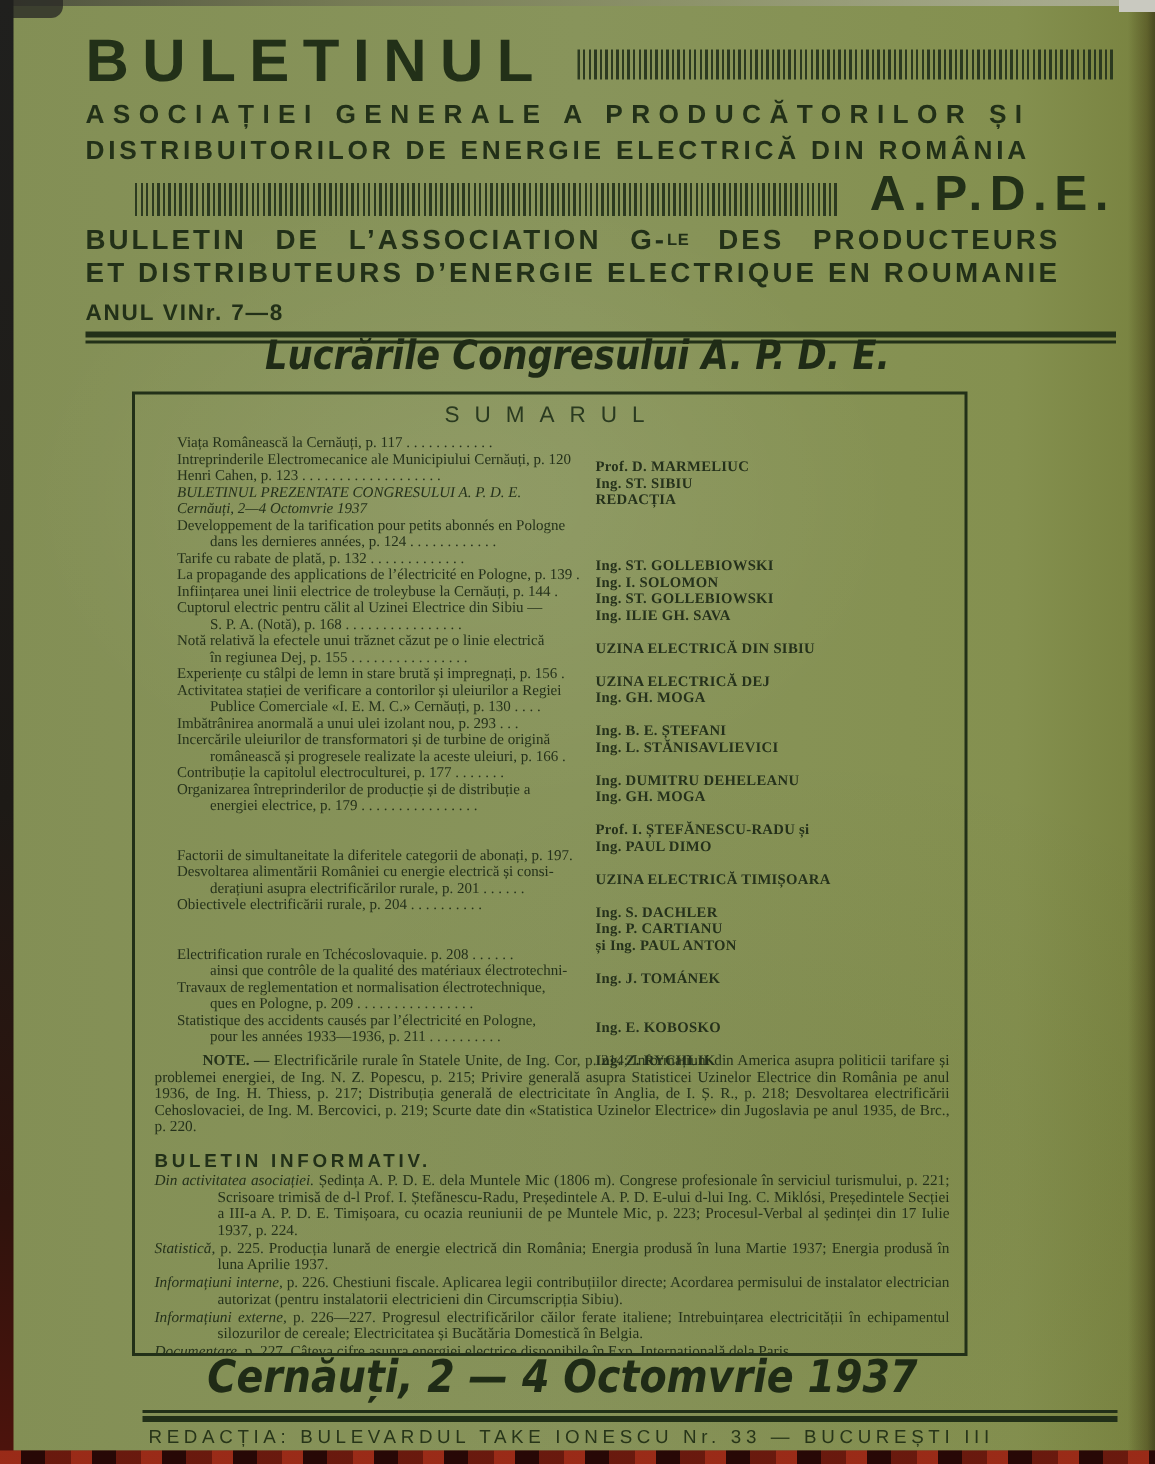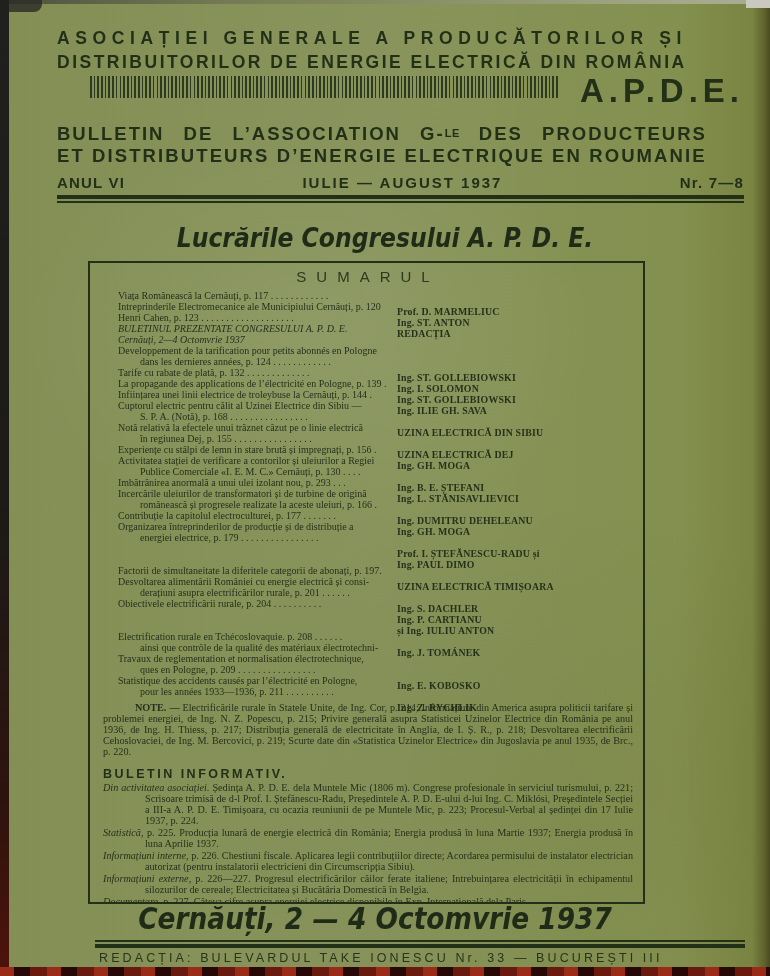--- a/index.html
+++ b/index.html
@@ -28,24 +28,24 @@
       #551610; }
   
   .masthead { position:absolute; left:57px; right:26px; top:22px; z-index:2;
     font-family:"Liberation Sans", sans-serif; font-weight:bold; color:#223018; }
   .m-row1 { display:flex; align-items:center; }
   .m-title { font-size:40px; line-height:38px; letter-spacing:9px; white-space:nowrap; }
   .hatch { background-image:repeating-linear-gradient(90deg, #2c3a20 0px, #2c3a20 1.6px, rgba(0,0,0,0) 1.6px, rgba(0,0,0,0) 3.7px); }
   .bar1 { flex:1; height:20px; margin-left:20px; margin-top:4px; }
   .m-sub1 { font-size:17.5px; letter-spacing:5.6px; margin-top:6px; white-space:nowrap; }
   .m-sub2 { font-size:17.5px; letter-spacing:2.5px; margin-top:3px; white-space:nowrap; }
-  .m-row4 { display:flex; align-items:flex-start; margin-top:3px;padding-left:33px; }
+  .m-row4 { display:flex; align-items:flex-end; margin-top:3px;padding-left:33px; }
   .bar2 { flex:1; height:22px; margin-right:20px; }
   .m-apde { font-size:33px; line-height:30px; letter-spacing:5px; white-space:nowrap; }
-  .m-fr1 { font-size:18.5px; letter-spacing:2px; word-spacing:12px; margin-top:17px; white-space:nowrap; }
+  .m-fr1 { font-size:18.5px; letter-spacing:2px; word-spacing:12px; margin-top:5px; white-space:nowrap; }
   .m-fr1 .sup { font-size:11px; vertical-align:3px; letter-spacing:0.5px; }
   .m-fr2 { font-size:18.5px; letter-spacing:2.1px; margin-top:0px; white-space:nowrap; }
   .m-anul { display:flex; align-items:baseline; margin-top:7px; font-size:15px; letter-spacing:1.2px; }
   .m-anul .mid { flex:1; text-align:center; letter-spacing:2px; }
   .head-rule { margin-top:4px; height:8px; box-sizing:border-box;
     border-top:4px solid #223018; border-bottom:2px solid #223018; }
   
   .congress-title { position:absolute; top:222px; left:35px; width:700px; text-align:center; z-index:2;
     font-family:"DejaVu Sans", sans-serif; font-weight:bold; font-style:italic;
     font-size:27px; color:#1f2b16; transform:scaleX(0.87); transform-origin:50% 50%; white-space:nowrap; }
@@ -83,43 +83,46 @@
 <div class="page">
 
   <div class="edge-left"></div>
   <div class="edge-top"></div>
   <div class="corner-tl"></div>
   <div class="corner-tr"></div>
   <div class="edge-right"></div>
   <div class="edge-bottom"></div>
 
   <div class="masthead">
+    <div class="m-row1">
+      <span class="m-title">BULETINUL</span>
+      <span class="bar1 hatch"></span>
+    </div>
     <div class="m-sub1">ASOCIAȚIEI GENERALE A PRODUCĂTORILOR ȘI</div>
     <div class="m-sub2">DISTRIBUITORILOR DE ENERGIE ELECTRICĂ DIN ROMÂNIA</div>
     <div class="m-row4">
       <span class="bar2 hatch"></span>
       <span class="m-apde">A.P.D.E.</span>
     </div>
     <div class="m-fr1"><span>BULLETIN DE L’ASSOCIATION G-</span><span class="sup">LE</span><span> DES PRODUCTEURS</span></div>
     <div class="m-fr2">ET DISTRIBUTEURS D’ENERGIE ELECTRIQUE EN ROUMANIE</div>
     <div class="m-anul">
       <span>ANUL VI</span>
-      <span class="mid">IULIE — AUGUST 1937</span>
       <span>Nr. 7—8</span>
     </div>
     <div class="head-rule"></div>
   </div>
 
   <div class="congress-title">Lucrările Congresului A. P. D. E.</div>
 
   <div class="sumar-box">
     <div class="sumar-heading">SUMARUL</div>
     <div class="toc">
         <div class="toc-line"><span class="toc-left">Viața Românească la Cernăuți, p. 117 . . . . . . . . . . . .</span><span class="toc-right">Prof. D. MARMELIUC</span></div>
-        <div class="toc-line"><span class="toc-left">Intreprinderile Electromecanice ale Municipiului Cernăuți, p. 120</span><span class="toc-right">Ing. ST. ANTON</span></div>
+        <div class="toc-line"><span class="toc-left">Intreprinderile Electromecanice ale Municipiului Cernăuți, p. 120</span><span class="toc-right">Ing. ST. SIBIU</span></div>
         <div class="toc-line"><span class="toc-left">Henri Cahen, p. 123 . . . . . . . . . . . . . . . . . . .</span><span class="toc-right">REDACȚIA</span></div>
         <div class="toc-line it"><span class="toc-left">BULETINUL PREZENTATE CONGRESULUI A. P. D. E.</span></div>
         <div class="toc-line it"><span class="toc-left">Cernăuți, 2—4 Octomvrie 1937</span></div>
         <div class="toc-line"><span class="toc-left">Developpement de la tarification pour petits abonnés en Pologne</span></div>
         <div class="toc-line"><span class="toc-left ind">dans les dernieres années, p. 124 . . . . . . . . . . . .</span><span class="toc-right">Ing. ST. GOLLEBIOWSKI</span></div>
         <div class="toc-line"><span class="toc-left">Tarife cu rabate de plată, p. 132  . . . . . . . . . . . . .</span><span class="toc-right">Ing. I. SOLOMON</span></div>
         <div class="toc-line"><span class="toc-left">La propagande des applications de l’électricité en Pologne, p. 139 .</span><span class="toc-right">Ing. ST. GOLLEBIOWSKI</span></div>
         <div class="toc-line"><span class="toc-left">Inființarea unei linii electrice de troleybuse la Cernăuți, p. 144 .</span><span class="toc-right">Ing. ILIE GH. SAVA</span></div>
         <div class="toc-line"><span class="toc-left">Cuptorul electric pentru călit al Uzinei Electrice din Sibiu —</span></div>
         <div class="toc-line"><span class="toc-left ind">S. P. A. (Notă), p. 168 . . . . . . . . . . . . . . . .</span><span class="toc-right">UZINA ELECTRICĂ DIN SIBIU</span></div>
@@ -132,21 +135,21 @@
         <div class="toc-line"><span class="toc-left">Incercările uleiurilor de transformatori și de turbine de origină</span></div>
         <div class="toc-line"><span class="toc-left ind">românească și progresele realizate la aceste uleiuri, p. 166 .</span><span class="toc-right">Ing. DUMITRU DEHELEANU</span></div>
         <div class="toc-line"><span class="toc-left">Contribuție la capitolul electroculturei, p. 177  . . . . . . .</span><span class="toc-right">Ing. GH. MOGA</span></div>
         <div class="toc-line"><span class="toc-left">Organizarea întreprinderilor de producție și de distribuție a</span></div>
         <div class="toc-line"><span class="toc-left ind">energiei electrice, p. 179 . . . . . . . . . . . . . . . .</span><span class="toc-right">Prof. I. ȘTEFĂNESCU-RADU și</span></div>
         <div class="toc-line"><span class="toc-left"></span><span class="toc-right">Ing. PAUL DIMO</span></div>
         <div class="toc-line gap"><span class="toc-left">Factorii de simultaneitate la diferitele categorii de abonați, p. 197.</span><span class="toc-right">UZINA ELECTRICĂ TIMIȘOARA</span></div>
         <div class="toc-line"><span class="toc-left">Desvoltarea alimentării României cu energie electrică și consi-</span></div>
         <div class="toc-line"><span class="toc-left ind">derațiuni asupra electrificărilor rurale, p. 201  . . . . . .</span><span class="toc-right">Ing. S. DACHLER</span></div>
         <div class="toc-line"><span class="toc-left">Obiectivele electrificării rurale, p. 204  . . . . . . . . . .</span><span class="toc-right">Ing. P. CARTIANU</span></div>
-        <div class="toc-line"><span class="toc-left"></span><span class="toc-right">și Ing. IULIU ANTON</span></div>
+        <div class="toc-line"><span class="toc-left"></span><span class="toc-right">și Ing. PAUL ANTON</span></div>
         <div class="toc-line gap"><span class="toc-left">Electrification rurale en Tchécoslovaquie. p. 208  . . . . . .</span><span class="toc-right">Ing. J. TOMÁNEK</span></div>
         <div class="toc-line"><span class="toc-left ind">ainsi que contrôle de la qualité des matériaux électrotechni-</span></div>
         <div class="toc-line"><span class="toc-left">Travaux de reglementation et normalisation électrotechnique,</span></div>
         <div class="toc-line"><span class="toc-left ind">ques en Pologne, p. 209 . . . . . . . . . . . . . . . .</span><span class="toc-right">Ing. E. KOBOSKO</span></div>
         <div class="toc-line"><span class="toc-left">Statistique des accidents causés par l’électricité en Pologne,</span></div>
         <div class="toc-line"><span class="toc-left ind">pour les années 1933—1936, p. 211  . . . . . . . . . .</span><span class="toc-right">Ing. Z. RYCHLIK</span></div>
       </div>
     <p class="note"><span class="lead">NOTE. —</span><span> Electrificările rurale în Statele Unite, de Ing. Cor, p. 214; Informațiuni din America asupra politicii tarifare și problemei energiei, de Ing. N. Z. Popescu, p. 215; Privire generală asupra Statisticei Uzinelor Electrice din România pe anul 1936, de Ing. H. Thiess, p. 217; Distribuția generală de electricitate în Anglia, de I. Ș. R., p. 218; Desvoltarea electrificării Cehoslovaciei, de Ing. M. Bercovici, p. 219; Scurte date din «Statistica Uzinelor Electrice» din Jugoslavia pe anul 1935, de Brc., p. 220.</span></p>
     <div class="bi-head">BULETIN INFORMATIV.</div>
     <div id="bi-paras">

